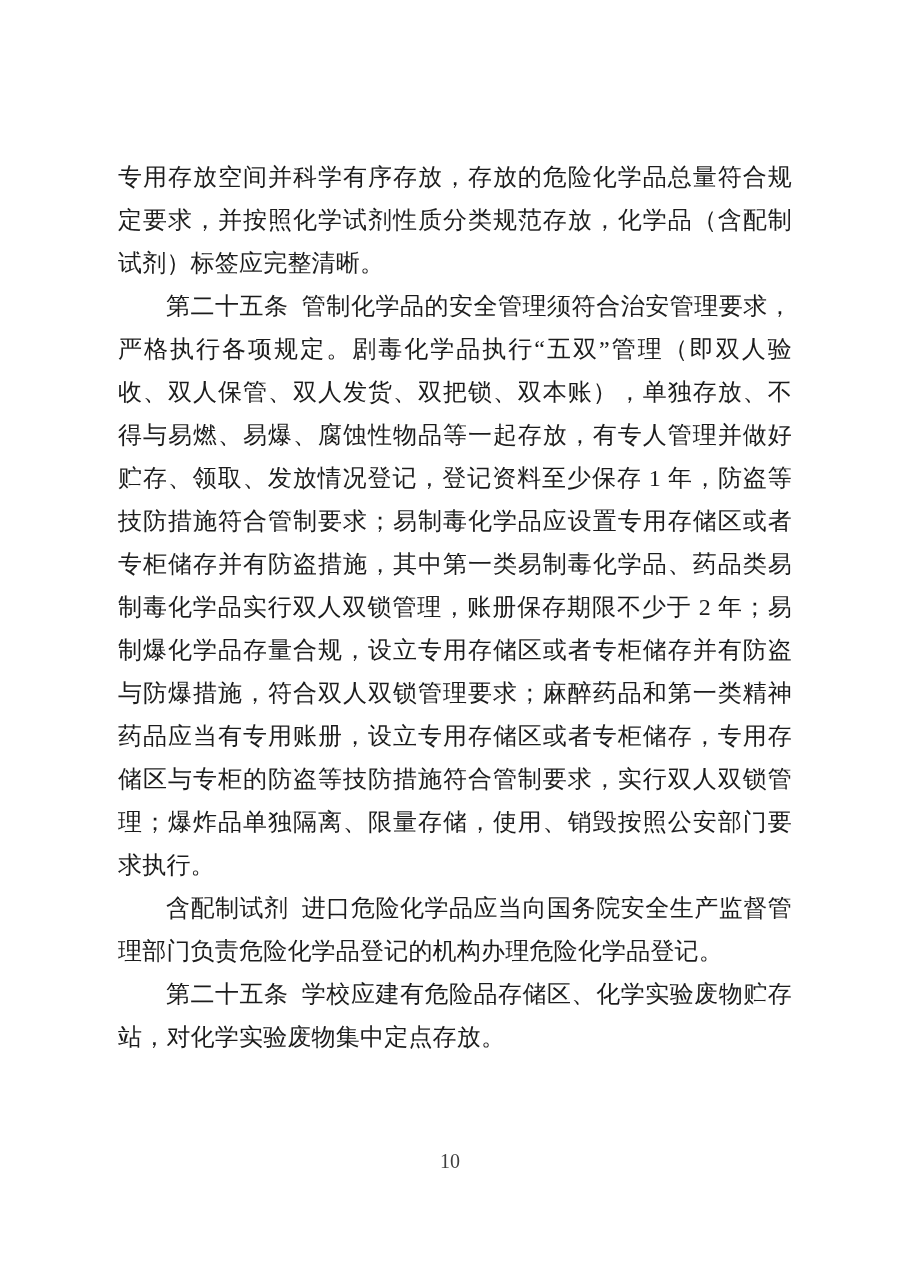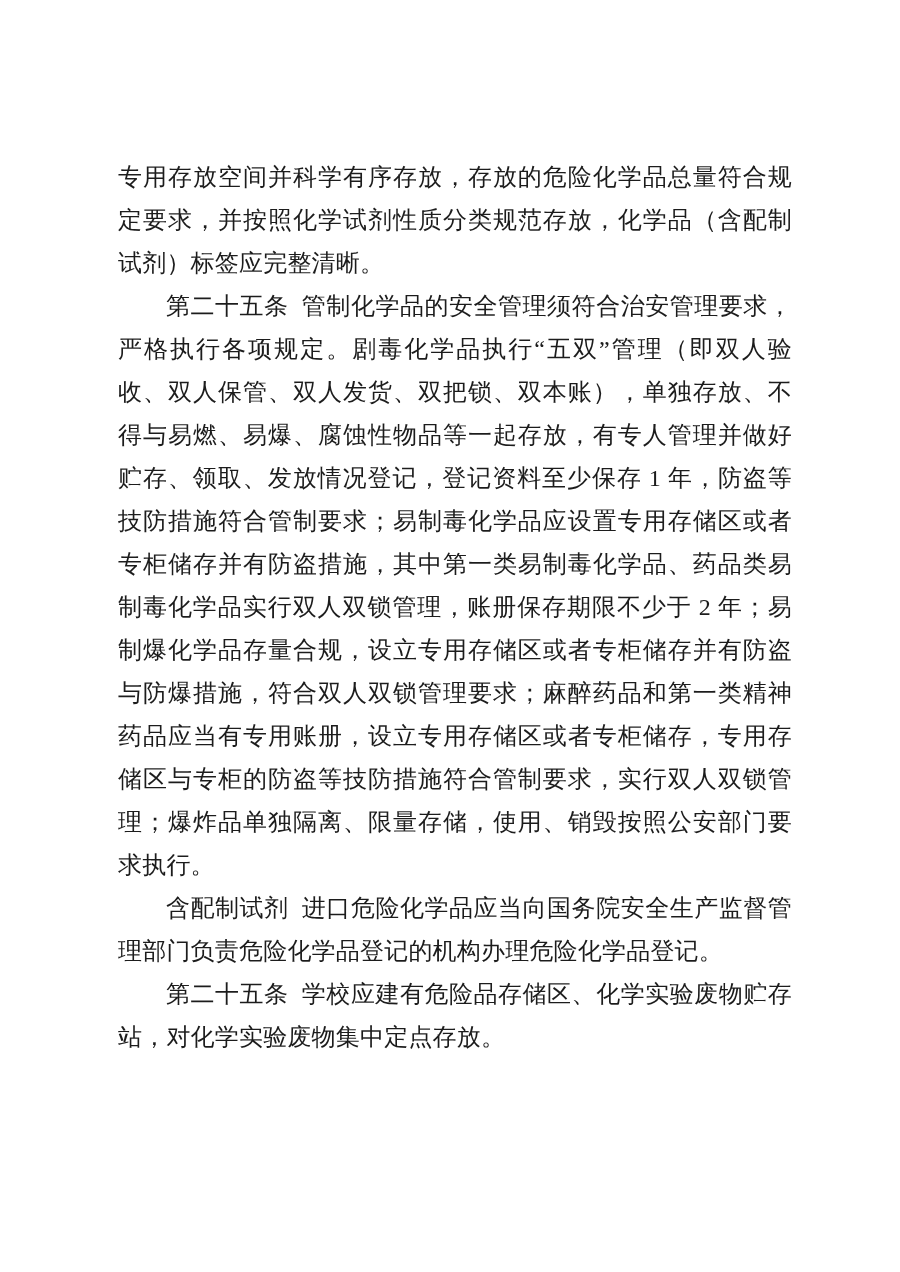--- a/index.html
+++ b/index.html
@@ -59,14 +59,17 @@
   <p class="para"><span class="para-text">专用存放空间并科学有序存放，存放的危险化学品总量符合规定要求，并按照化学试剂性质分类规范存放，化学品（含配制试剂）标签应完整清晰。</span></p>
 
   <p class="para indent"><b class="article-no">第二十五条</b><span class="para-text">管制化学品的安全管理须符合治安管理要求，严格执行各项规定。剧毒化学品执行“五双”管理（即双人验收、双人保管、双人发货、双把锁、双本账），单独存放、不得与易燃、易爆、腐蚀性物品等一起存放，有专人管理并做好贮存、领取、发放情况登记，登记资料至少保存 1 年，防盗等技防措施符合管制要求；易制毒化学品应设置专用存储区或者专柜储存并有防盗措施，其中第一类易制毒化学品、药品类易制毒化学品实行双人双锁管理，账册保存期限不少于 2 年；易制爆化学品存量合规，设立专用存储区或者专柜储存并有防盗与防爆措施，符合双人双锁管理要求；麻醉药品和第一类精神药品应当有专用账册，设立专用存储区或者专柜储存，专用存储区与专柜的防盗等技防措施符合管制要求，实行双人双锁管理；爆炸品单独隔离、限量存储，使用、销毁按照公安部门要求执行。</span></p>
 
   <p class="para indent"><b class="article-no">含配制试剂</b><span class="para-text">进口危险化学品应当向国务院安全生产监督管理部门负责危险化学品登记的机构办理危险化学品登记。</span></p>
 
   <p class="para indent"><b class="article-no">第二十五条</b><span class="para-text">学校应建有危险品存储区、化学实验废物贮存站，对化学实验废物集中定点存放。</span></p>
 
 </main>
 
+  <div class="footer">
+    <span class="pagenum">10</span>
+  </div>
 
 </div>
 
 </body></html>

